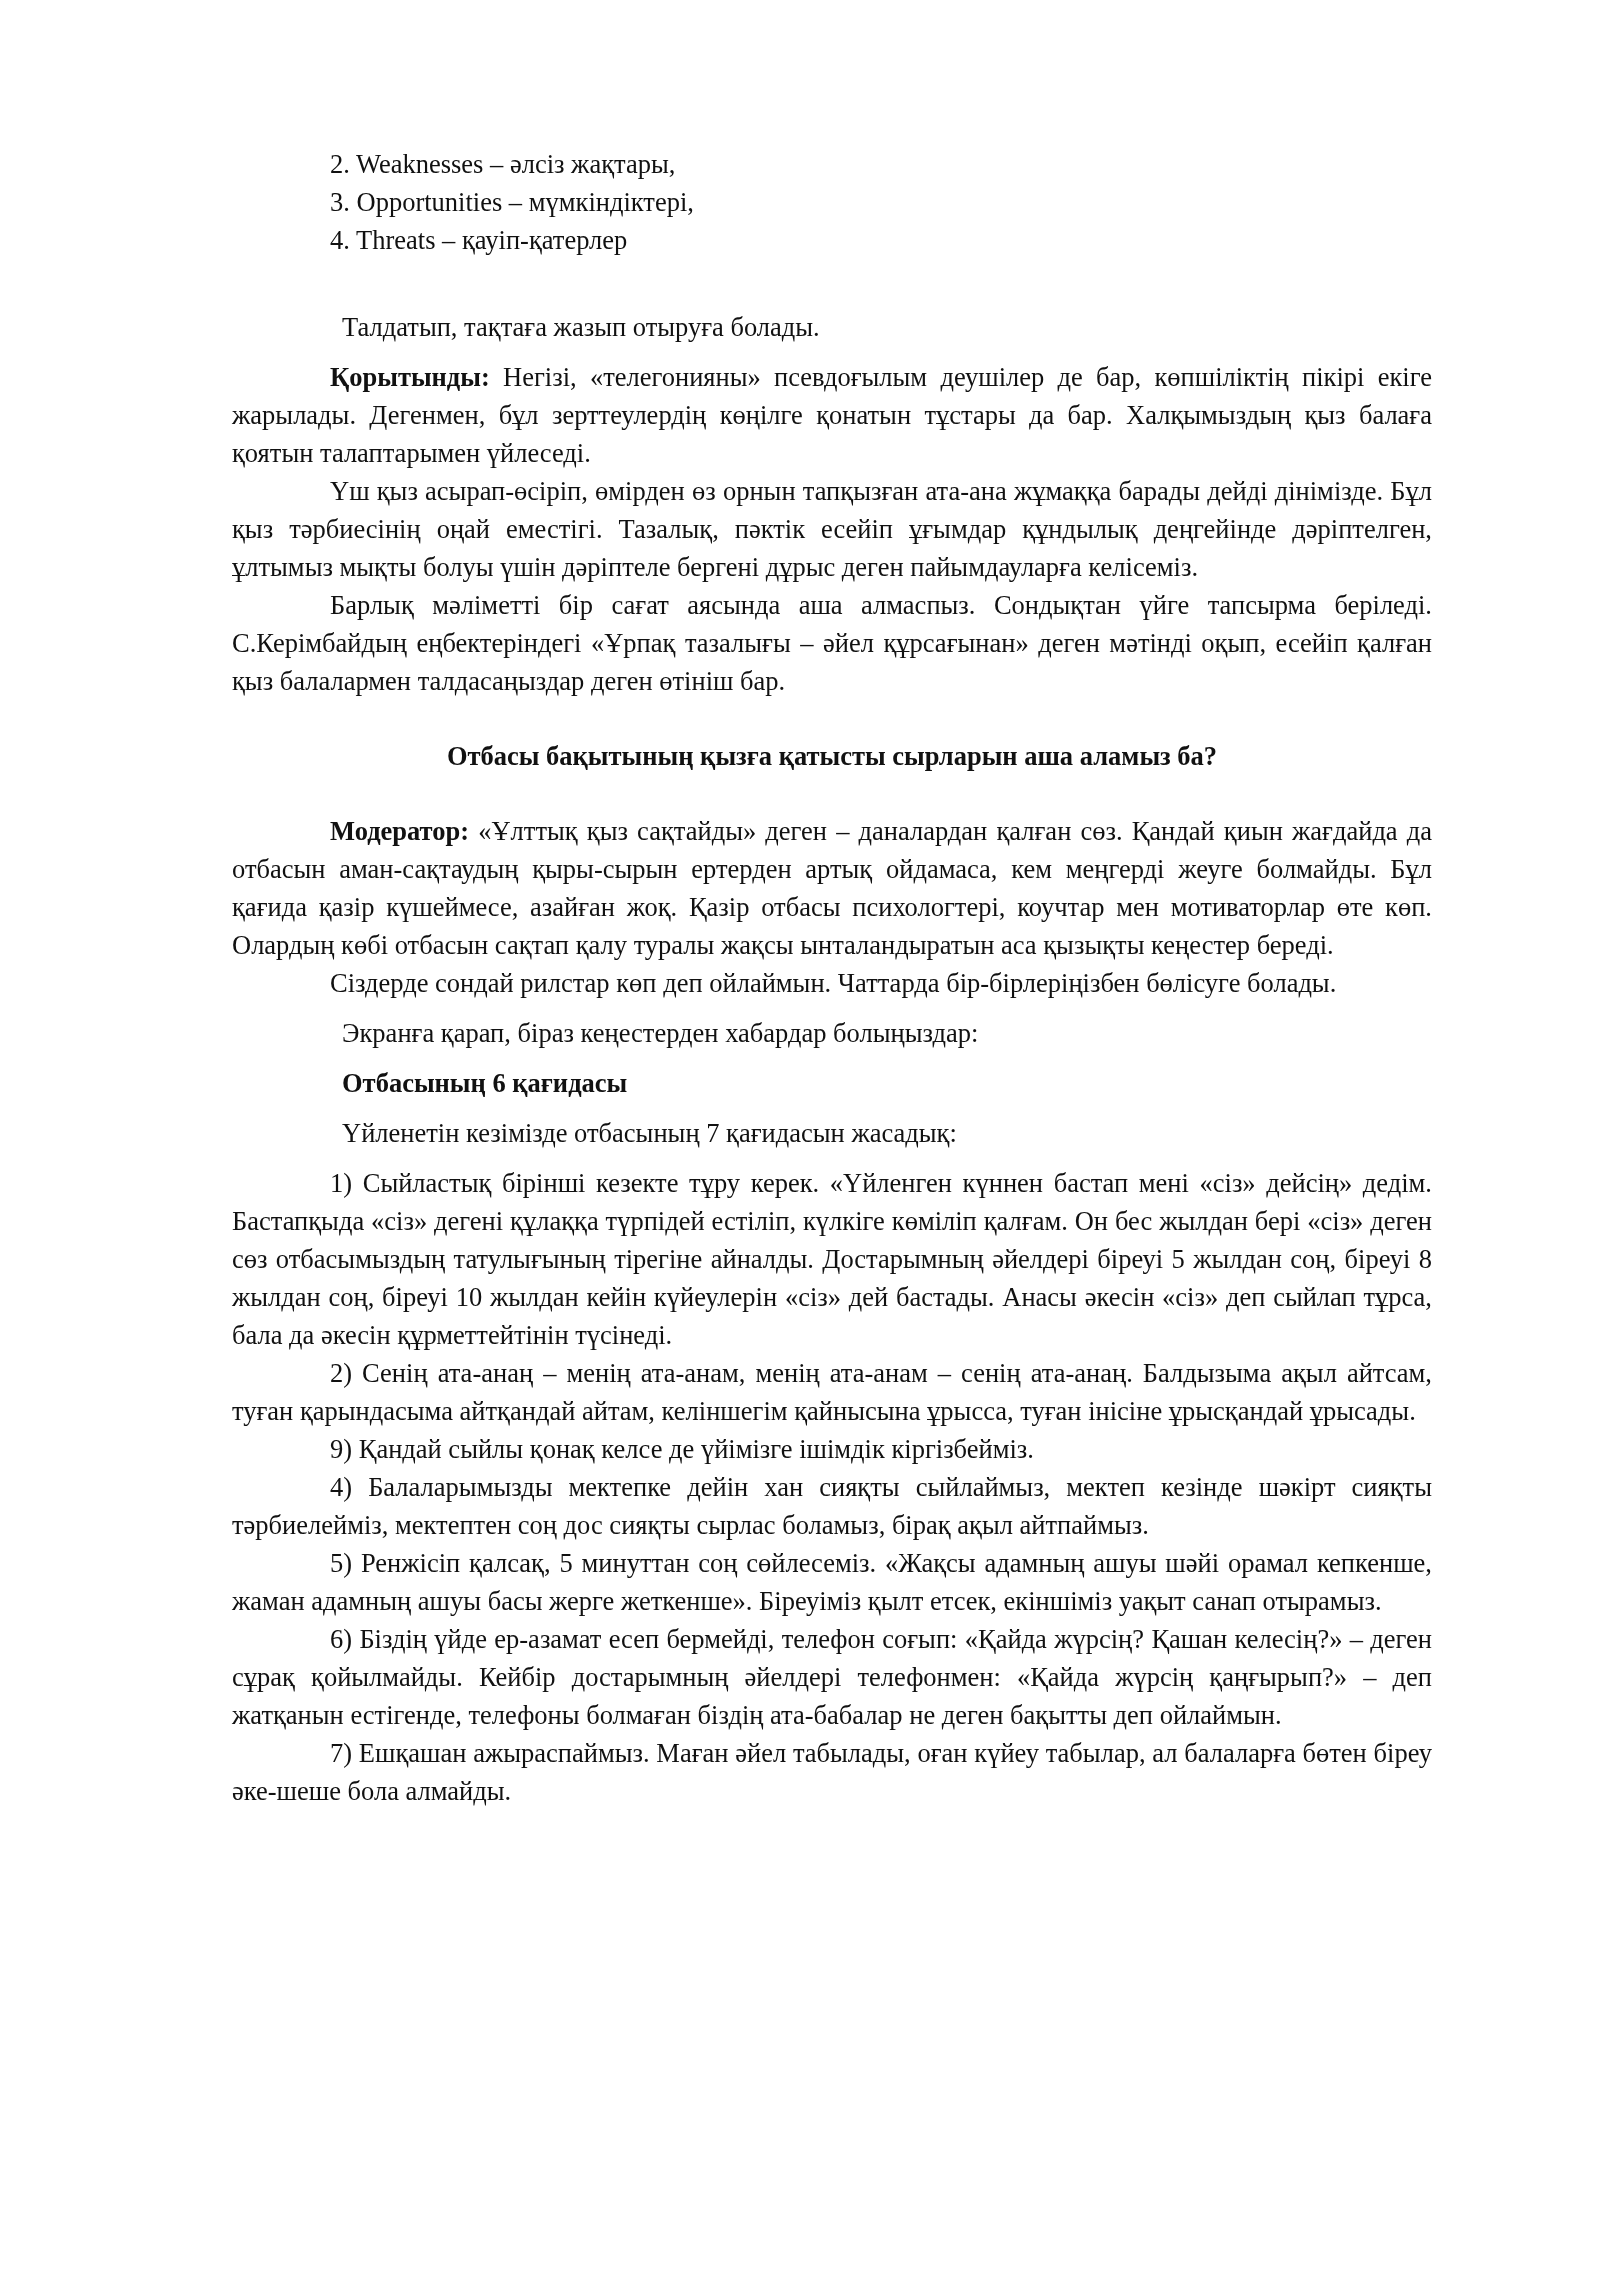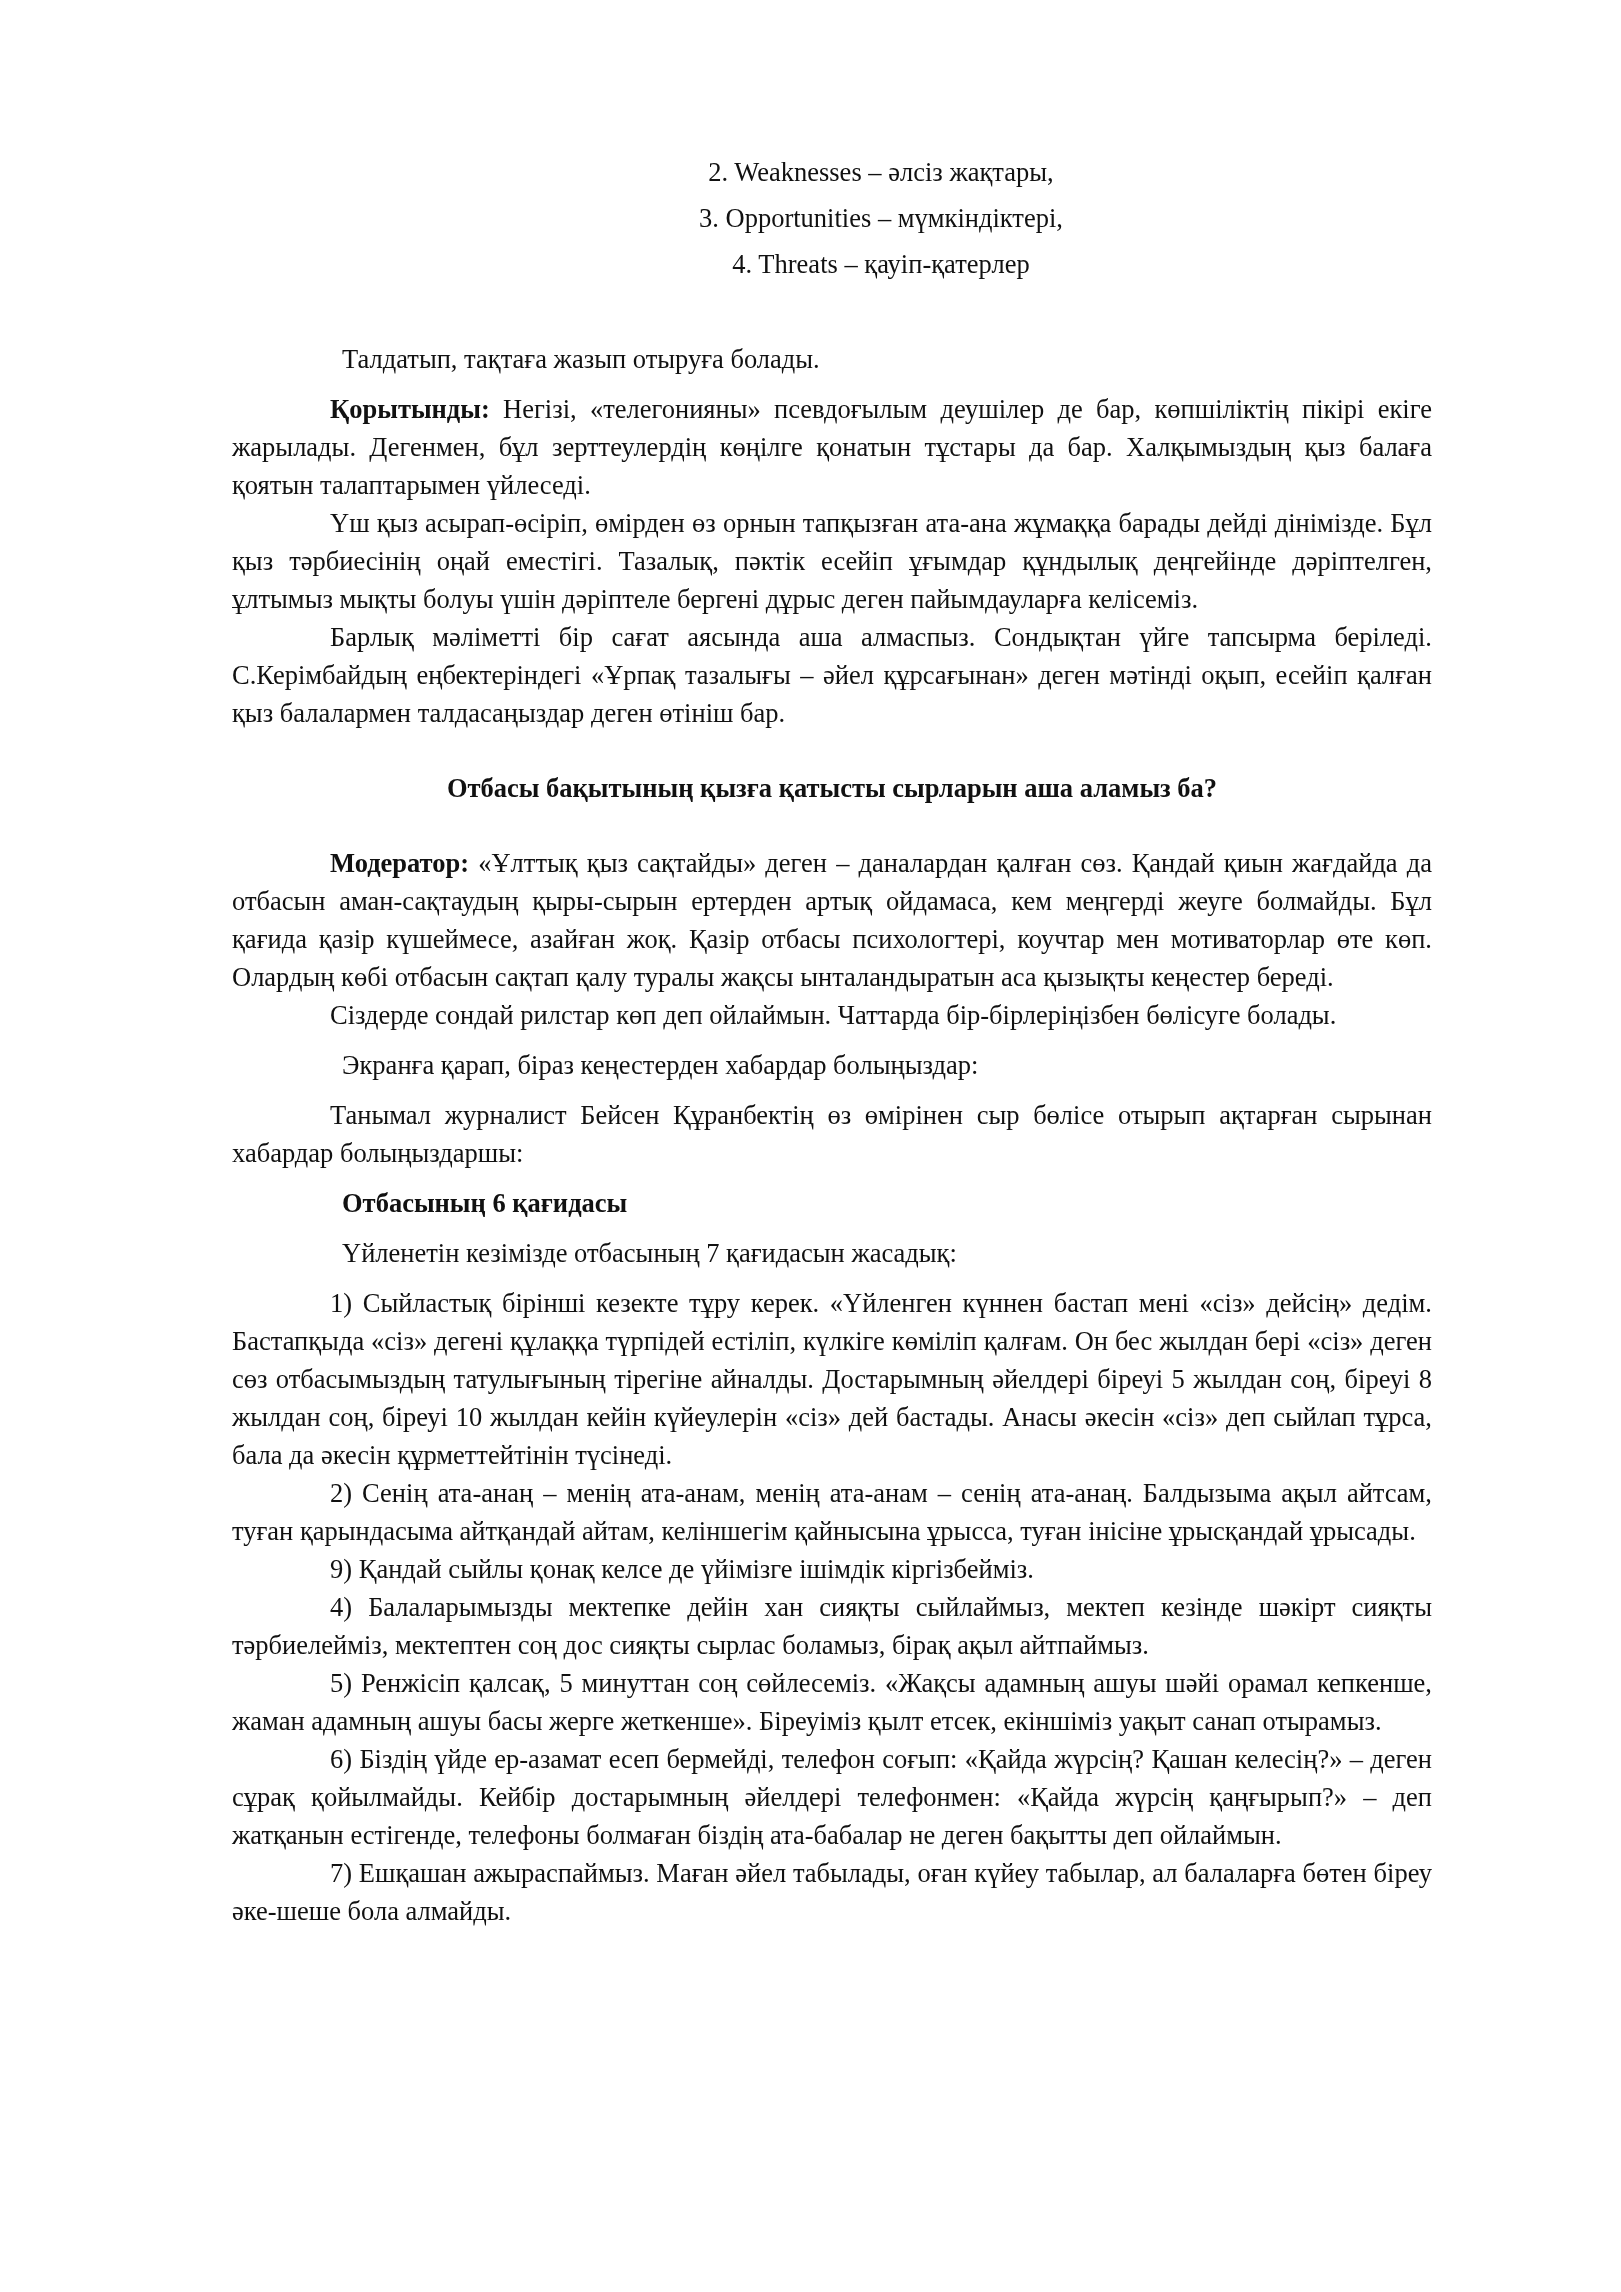--- a/index.html
+++ b/index.html
@@ -5,21 +5,21 @@
   html, body { margin: 0; padding: 0; background: #ffffff; }
   body {
     width: 1621px; height: 2293px; position: relative; overflow: hidden;
     font-family: "Liberation Serif", "DejaVu Serif", serif;
     color: #111111;
   }
   .page {
     position: absolute; left: 232px; top: 145px; width: 1200px;
     font-size: 26.5px; line-height: 38px;
   }
-  .list-item { padding-left: 98px; margin: 8px; text-align: center; }
+  .list-item { padding-left: 98px; margin: 0; }
   .p { text-indent: 98px; text-align: justify; margin: 0; }
   .p-left { text-indent: 98px; text-align: left; margin: 12px; }
   .gap { height: 37px; }
   .heading { text-align: center; font-weight: bold; margin: 0; }
   b { font-weight: bold; }
 </style>
 </head>
 <body>
 
 <div class="page">
@@ -37,21 +37,20 @@
 
   <div class="gap"></div>
 
   <p class="heading">Отбасы бақытының қызға қатысты сырларын аша аламыз ба?</p>
 
   <div class="gap"></div>
 
   <p class="p"><b>Модератор:</b><span> «Ұлттық қыз сақтайды» деген – даналардан қалған сөз. Қандай қиын жағдайда да отбасын аман-сақтаудың қыры-сырын ертерден артық ойдамаса, кем меңгерді жеуге болмайды. Бұл қағида қазір күшеймесе, азайған жоқ. Қазір отбасы психологтері, коучтар мен мотиваторлар өте көп. Олардың көбі отбасын сақтап қалу туралы жақсы ынталандыратын аса қызықты кеңестер береді.</span></p>
   <p class="p">Сіздерде сондай рилстар көп деп ойлаймын. Чаттарда бір-бірлеріңізбен бөлісуге болады.</p>
   <p class="p-left">Экранға қарап, біраз кеңестерден хабардар болыңыздар:</p>
-  <p class="p">Танымал журналист Бейсен Құранбектің өз өмірінен сыр бөлісе отырып ақтарған сырынан хабардар болыңыздаршы:</p>
   <p class="p-left"><b>Отбасының 6 қағидасы</b></p>
   <p class="p-left">Үйленетін кезімізде отбасының 7 қағидасын жасадық:</p>
 
   <p class="p">1) Сыйластық бірінші кезекте тұру керек. «Үйленген күннен бастап мені «сіз» дейсің» дедім. Бастапқыда «сіз» дегені құлаққа түрпідей естіліп, күлкіге көміліп қалғам. Он бес жылдан бері «сіз» деген сөз отбасымыздың татулығының тірегіне айналды. Достарымның әйелдері біреуі 5 жылдан соң, біреуі 8 жылдан соң, біреуі 10 жылдан кейін күйеулерін «сіз» дей бастады. Анасы әкесін «сіз» деп сыйлап тұрса, бала да әкесін құрметтейтінін түсінеді.</p>
   <p class="p">2) Сенің ата-анаң – менің ата-анам, менің ата-анам – сенің ата-анаң. Балдызыма ақыл айтсам, туған қарындасыма айтқандай айтам, келіншегім қайнысына ұрысса, туған інісіне ұрысқандай ұрысады.</p>
   <p class="p">9) Қандай сыйлы қонақ келсе де үйімізге ішімдік кіргізбейміз.</p>
   <p class="p">4) Балаларымызды мектепке дейін хан сияқты сыйлаймыз, мектеп кезінде шәкірт сияқты тәрбиелейміз, мектептен соң дос сияқты сырлас боламыз, бірақ ақыл айтпаймыз.</p>
   <p class="p">5) Ренжісіп қалсақ, 5 минуттан соң сөйлесеміз. «Жақсы адамның ашуы шәйі орамал кепкенше, жаман адамның ашуы басы жерге жеткенше». Біреуіміз қылт етсек, екіншіміз уақыт санап отырамыз.</p>
   <p class="p">6) Біздің үйде ер-азамат есеп бермейді, телефон соғып: «Қайда жүрсің? Қашан келесің?» – деген сұрақ қойылмайды. Кейбір достарымның әйелдері телефонмен: «Қайда жүрсің қаңғырып?» – деп жатқанын естігенде, телефоны болмаған біздің ата-бабалар не деген бақытты деп ойлаймын.</p>
   <p class="p">7) Ешқашан ажыраспаймыз. Маған әйел табылады, оған күйеу табылар, ал балаларға бөтен біреу әке-шеше бола алмайды.</p>

